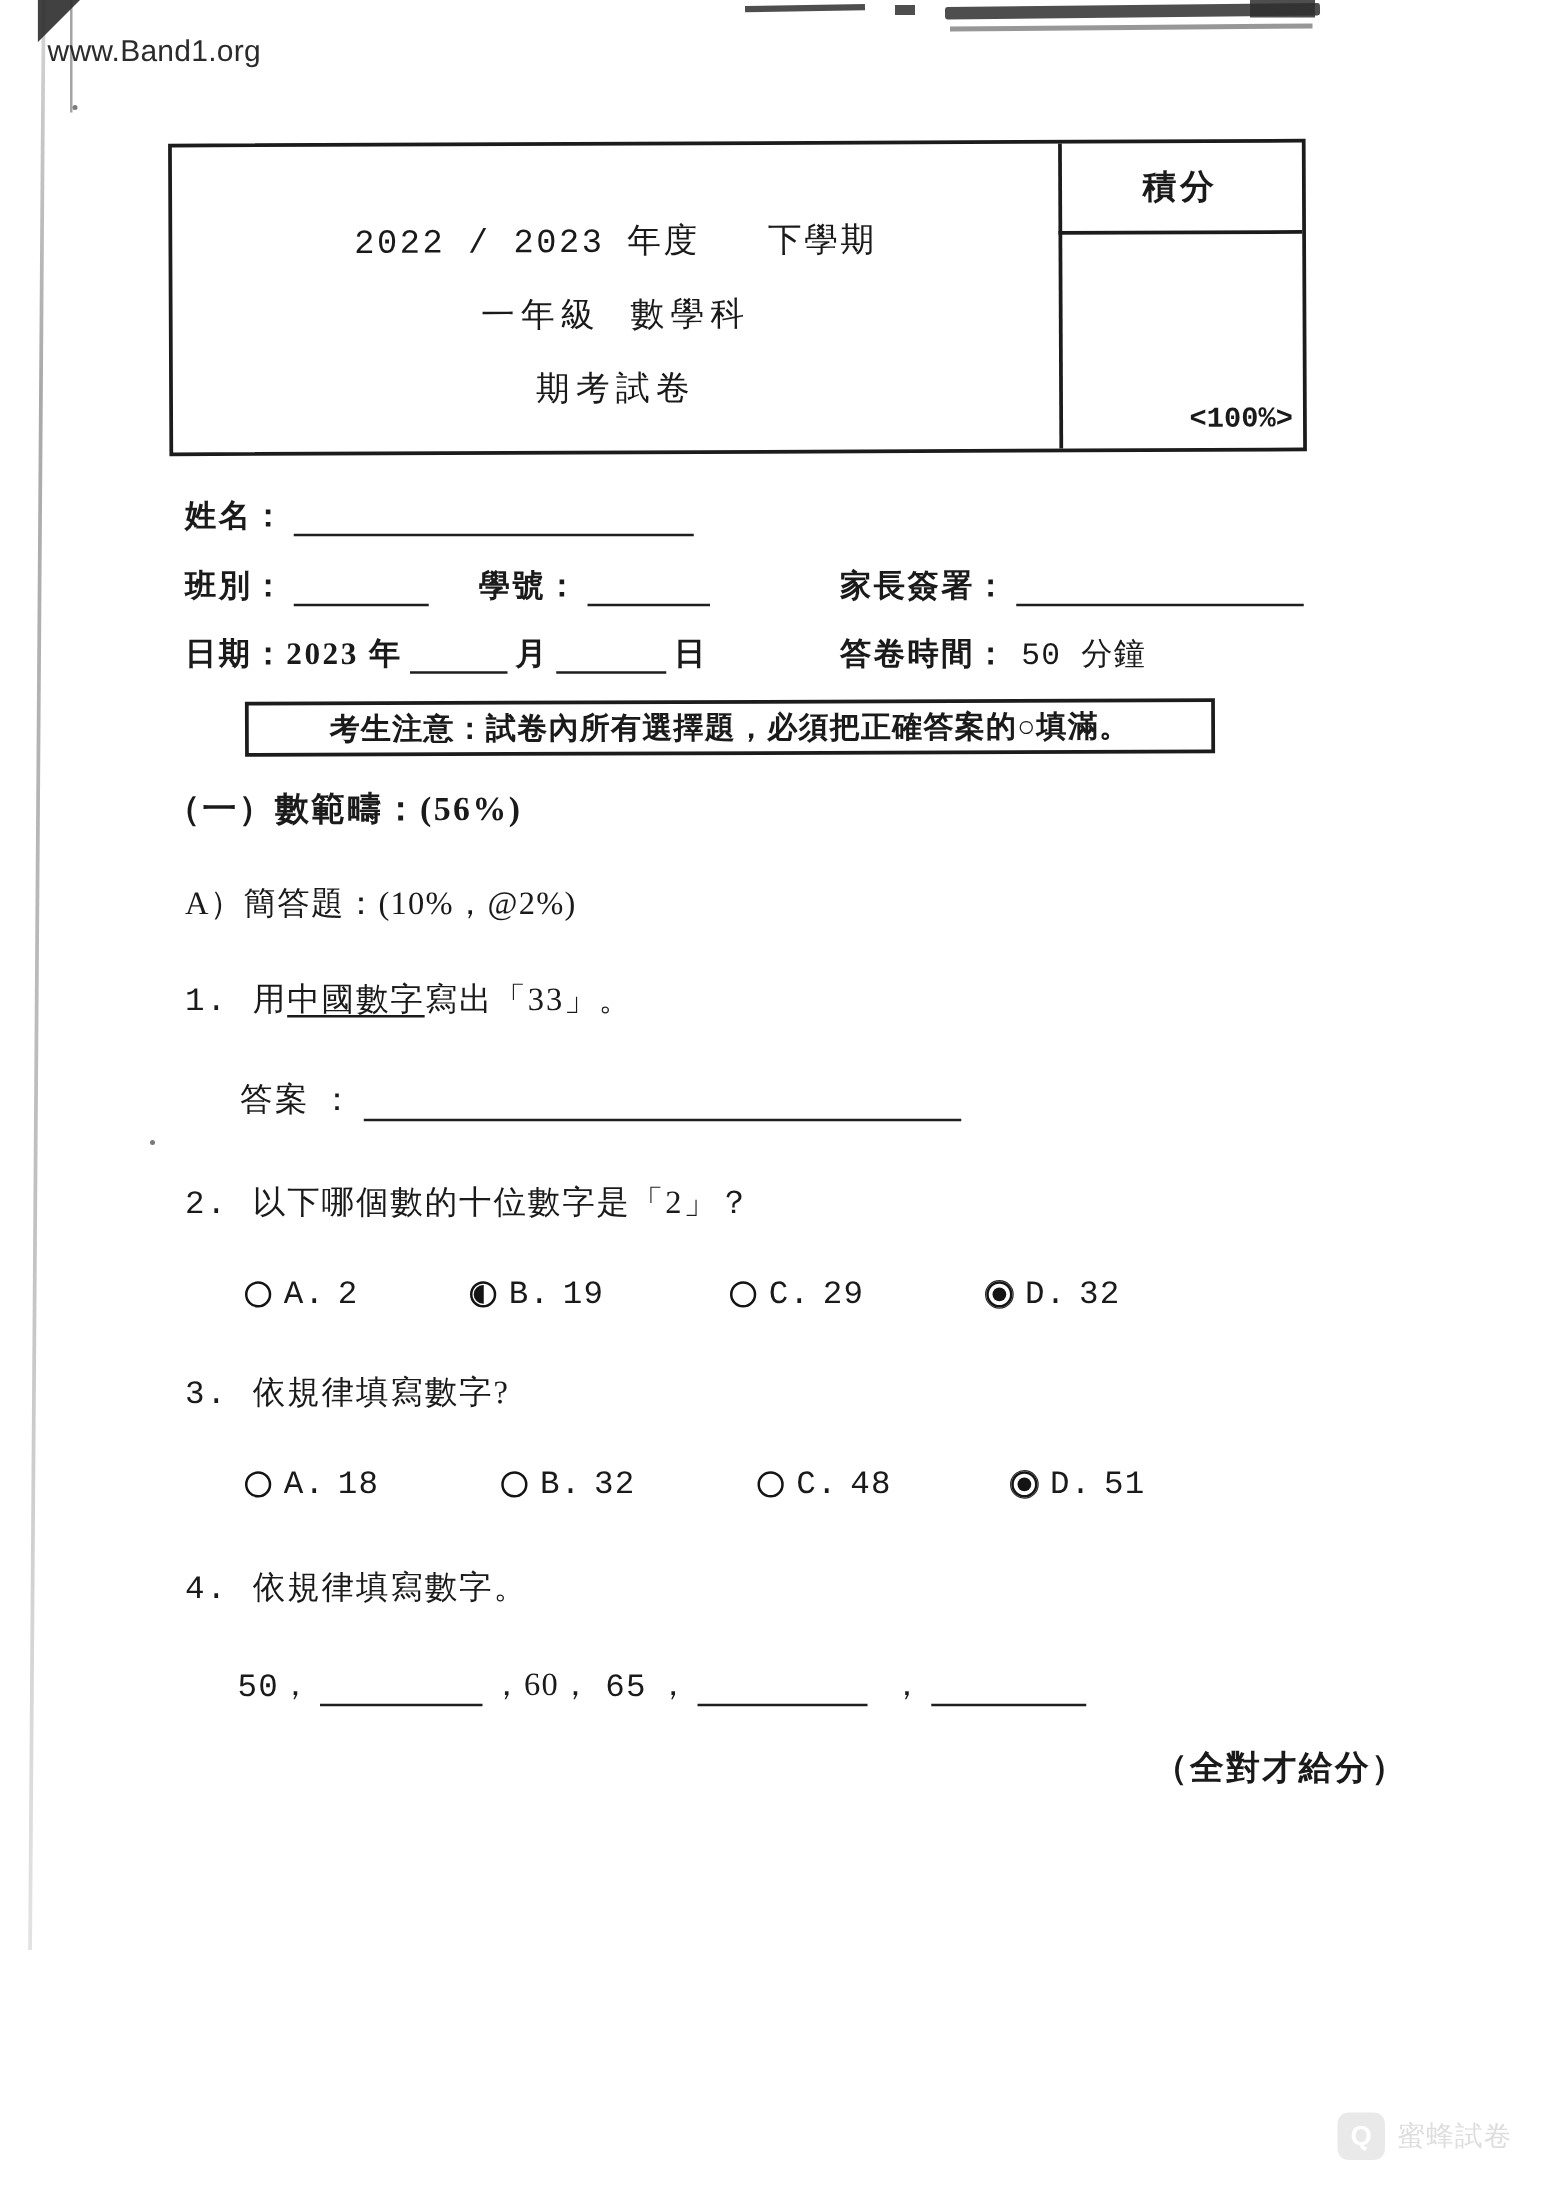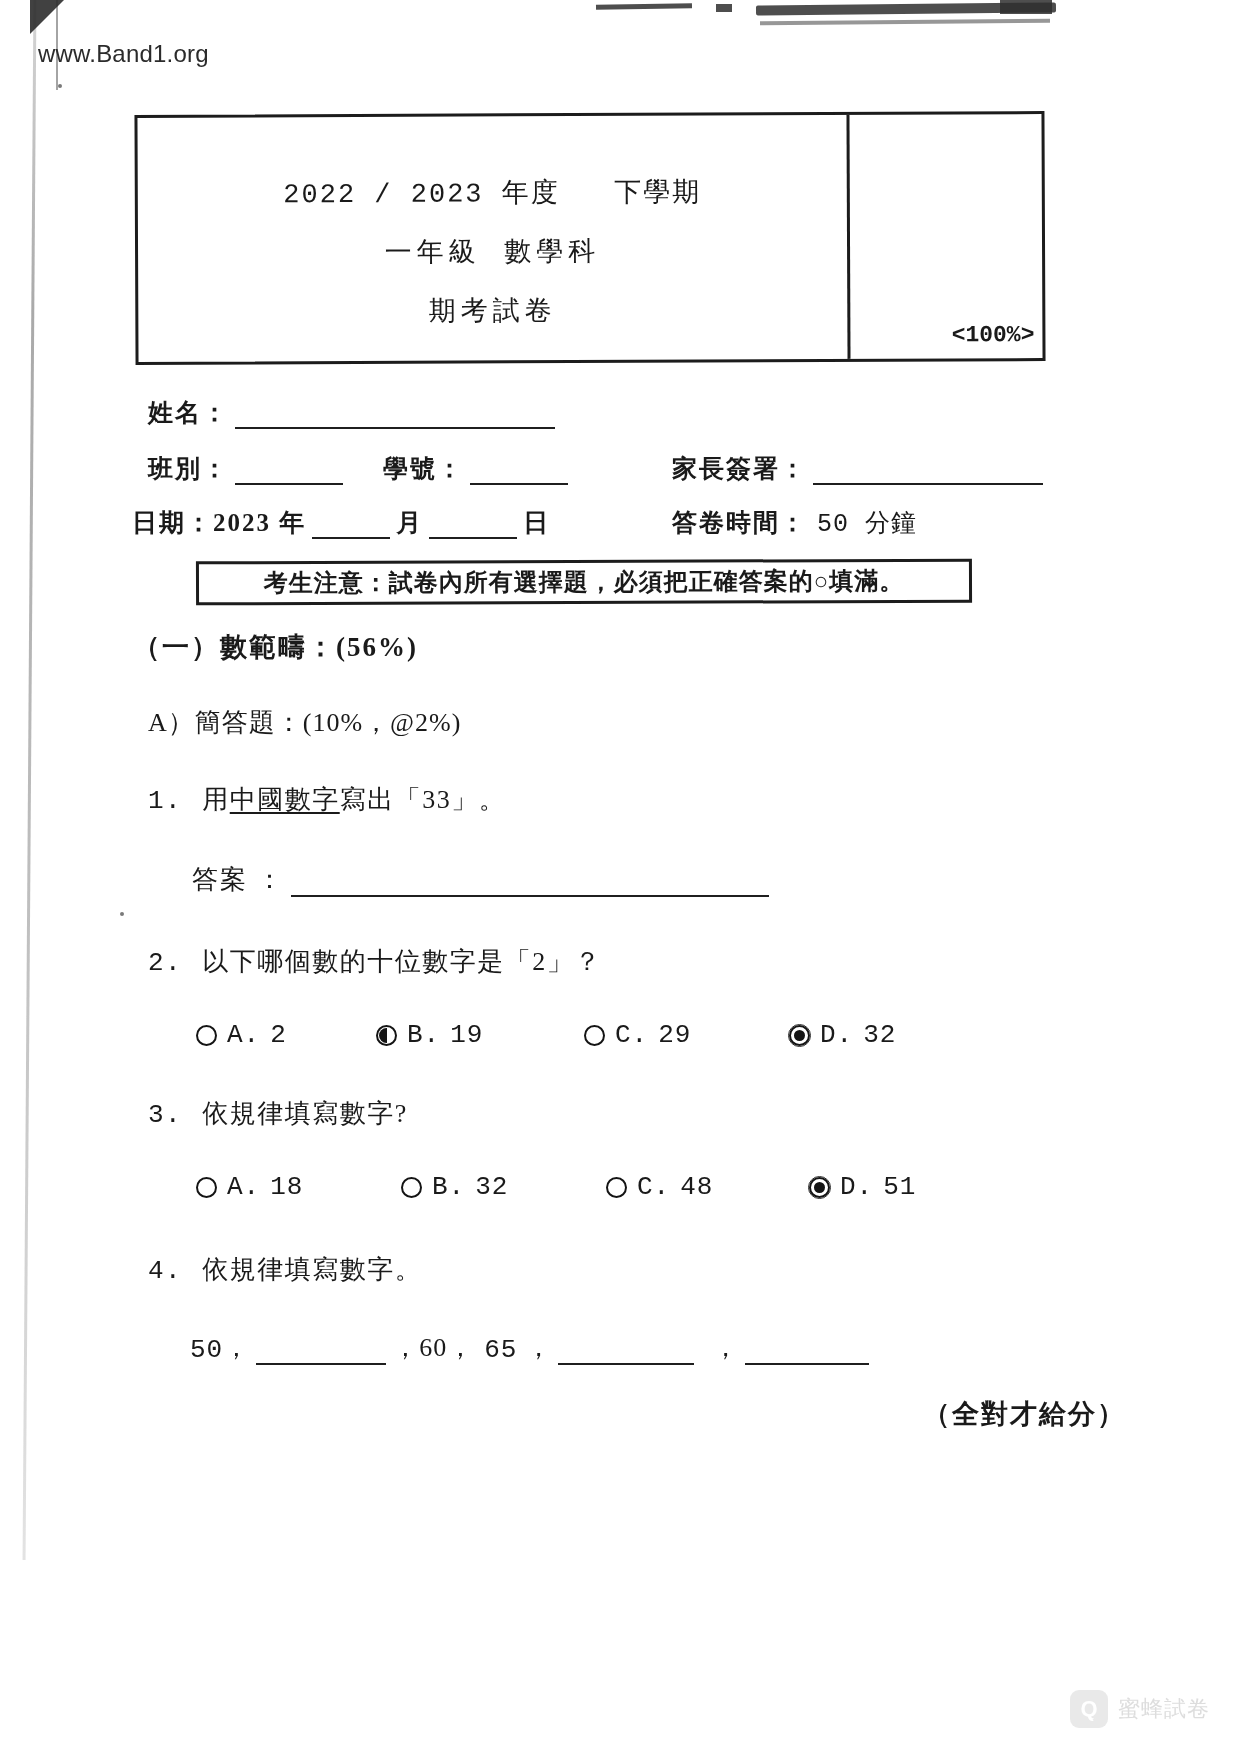--- a/index.html
+++ b/index.html
@@ -57,21 +57,21 @@
   .smudge-b { left: 716px; width: 16px; height: 8px; }
   .smudge-c { left: 756px; width: 300px; height: 10px; border-radius: 2px; transform: rotate(-0.6deg); }
   .smudge-d { left: 1000px; width: 52px; height: 14px; top: 0; }
   .smudge-e { left: 760px; width: 290px; height: 4px; top: 20px; transform: rotate(-0.5deg); opacity: .5; }
   .scan-dot { position: absolute; width: 4px; height: 4px; border-radius: 50%; background: #7a7a7a; }
 
   
   .wm-band1 {
     position: absolute;
     left: 38px;
-    top: 40px;
+    top: 28px;
     font-family: "Liberation Sans", sans-serif;
     font-size: 24px;
     color: #2b2b2b;
     letter-spacing: .2px;
   }
   .wm-bee {
     position: absolute;
     right: 30px;
     bottom: 26px;
     display: flex;
@@ -181,21 +181,21 @@
   .lbl.mono { font-family: "Liberation Mono", monospace; font-weight: normal; letter-spacing: 1px;}
   .rule {
     display: inline-block;
     border-bottom: 2px solid #1f1f1f;
     height: 22px;
     margin: 0 6px;
   }
 
   .row-name  { left: 148px; top: 396px; }
   .row-class { left: 148px; top: 452px; }
-  .row-date  { left: 132px; top: 506px; }
+  .row-date  { left: 148px; top: 506px; }
   .row-sign  { left: 672px; top: 452px; }
   .row-time  { left: 672px; top: 506px; }
 
   
   .notice {
     position: absolute;
     left: 196px;
     top: 560px;
     width: 776px;
     height: 44px;
@@ -323,20 +323,21 @@
 
 <div class="wm-band1">www.Band1.org</div>
 
 <div class="header-box">
   <div class="header-left">
     <div class="header-line">2022 / 2023 年度   下學期</div>
     <div class="header-line cjk">一年級  數學科</div>
     <div class="header-line cjk">期考試卷</div>
   </div>
   <div class="header-right">
+    <div class="score-label">積分</div>
     <div class="score-pct">&lt;100%&gt;</div>
   </div>
 </div>
 
 <div class="field-row row-name">
   <span class="lbl">姓名：</span>
   <span class="rule" style="width:320px;"></span>
 </div>
 
 <div class="field-row row-class">

